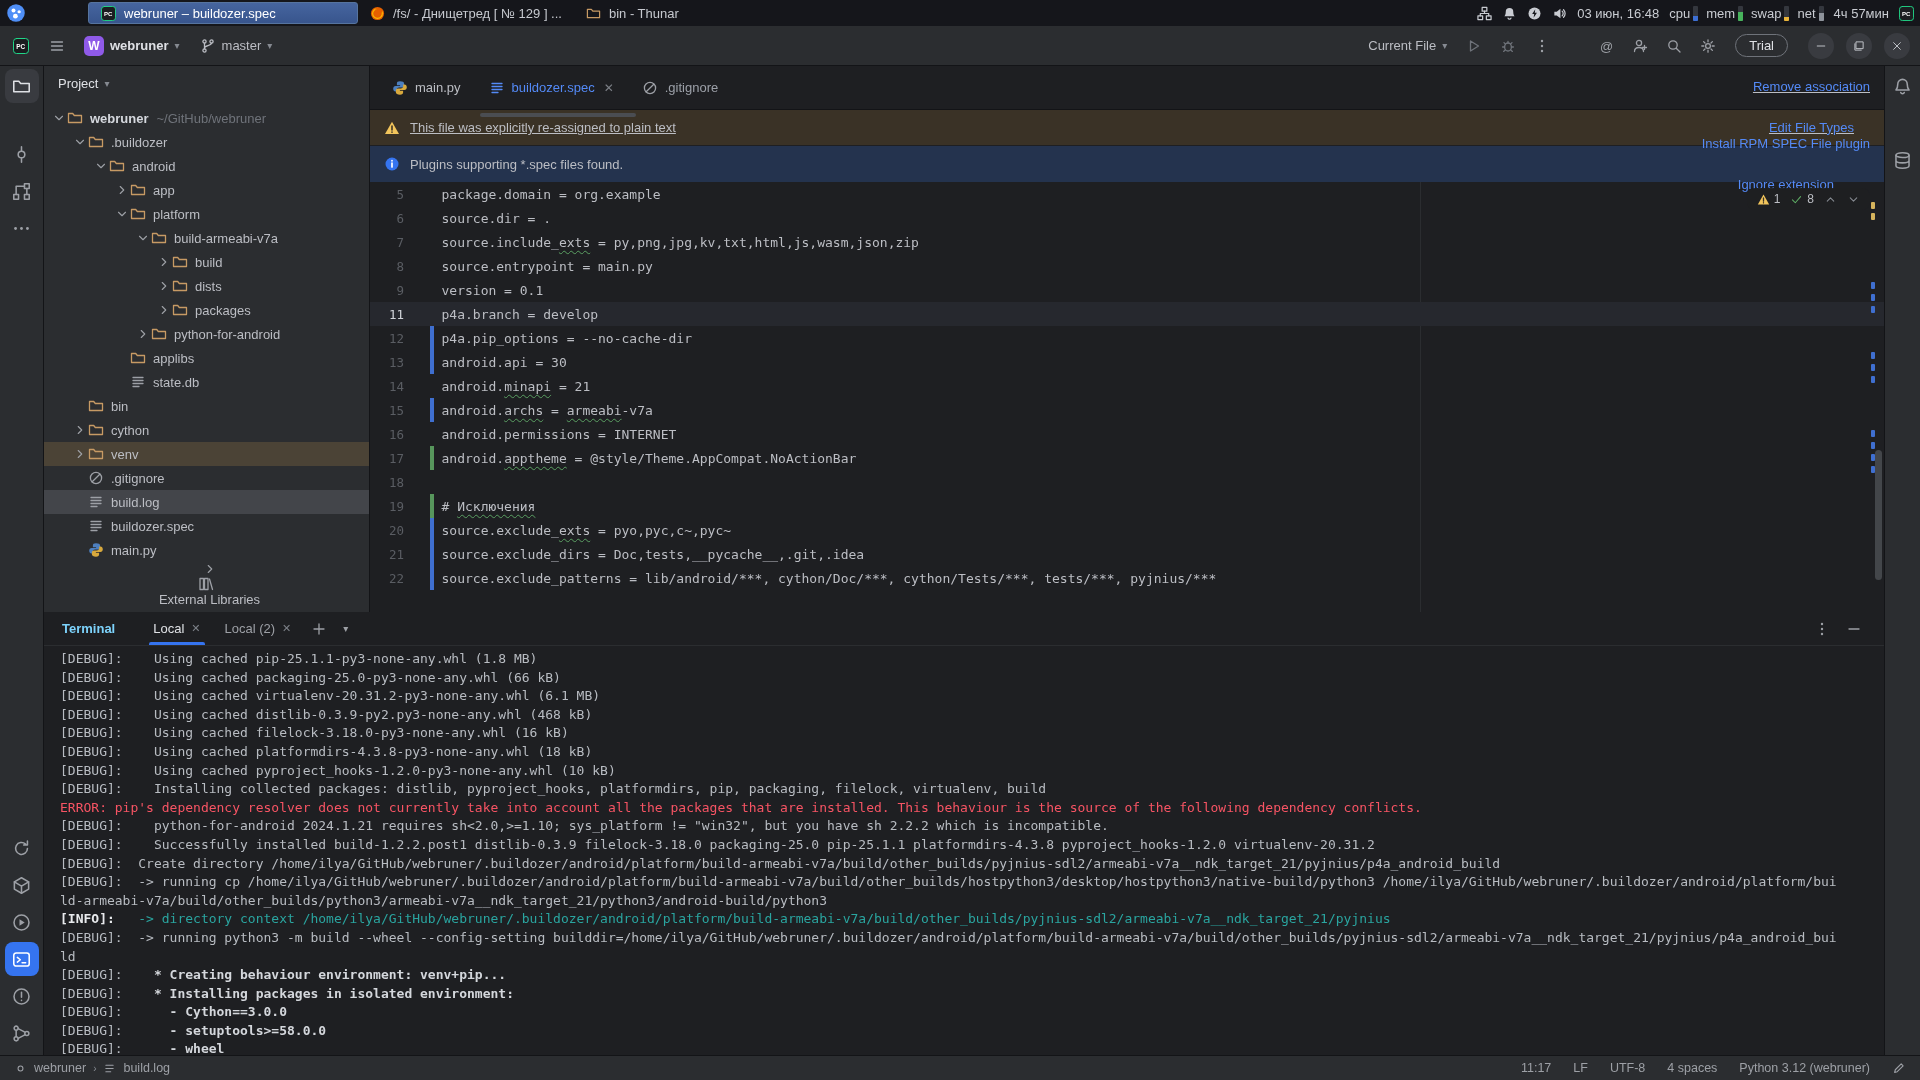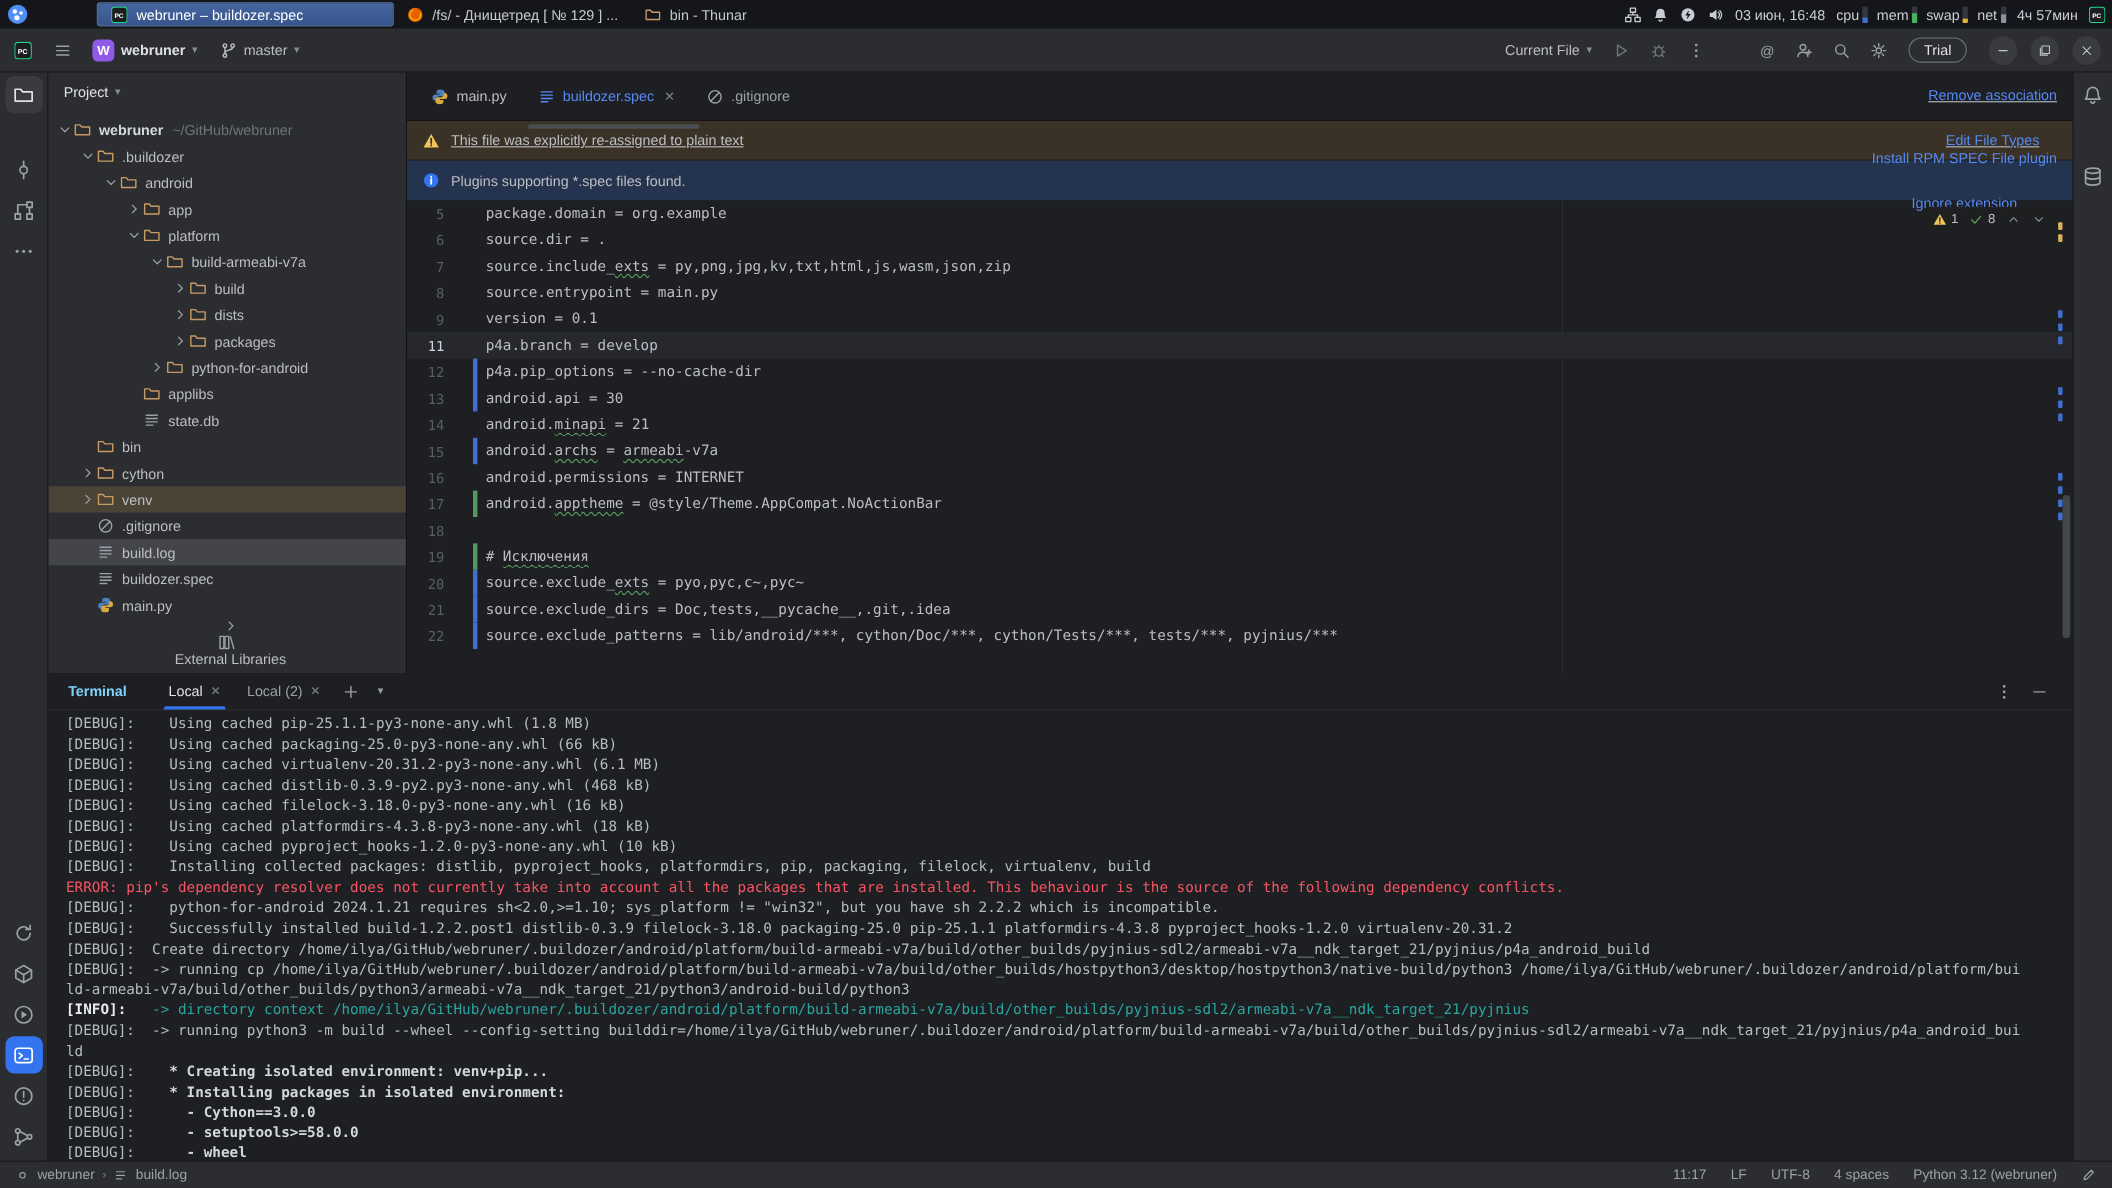--- a/index.html
+++ b/index.html
@@ -890,21 +890,21 @@
           <div class="tline debug"><span class="pre">[DEBUG]:</span><span class="txt">    Installing collected packages: distlib, pyproject_hooks, platformdirs, pip, packaging, filelock, virtualenv, build</span></div>
           <div class="tline error"><span class="pre">ERROR:</span><span class="txt"> pip's dependency resolver does not currently take into account all the packages that are installed. This behaviour is the source of the following dependency conflicts.</span></div>
           <div class="tline debug"><span class="pre">[DEBUG]:</span><span class="txt">    python-for-android 2024.1.21 requires sh&lt;2.0,&gt;=1.10; sys_platform != "win32", but you have sh 2.2.2 which is incompatible.</span></div>
           <div class="tline debug"><span class="pre">[DEBUG]:</span><span class="txt">    Successfully installed build-1.2.2.post1 distlib-0.3.9 filelock-3.18.0 packaging-25.0 pip-25.1.1 platformdirs-4.3.8 pyproject_hooks-1.2.0 virtualenv-20.31.2</span></div>
           <div class="tline debug"><span class="pre">[DEBUG]:</span><span class="txt">  Create directory /home/ilya/GitHub/webruner/.buildozer/android/platform/build-armeabi-v7a/build/other_builds/pyjnius-sdl2/armeabi-v7a__ndk_target_21/pyjnius/p4a_android_build</span></div>
           <div class="tline debug"><span class="pre">[DEBUG]:</span><span class="txt">  -&gt; running cp /home/ilya/GitHub/webruner/.buildozer/android/platform/build-armeabi-v7a/build/other_builds/hostpython3/desktop/hostpython3/native-build/python3 /home/ilya/GitHub/webruner/.buildozer/android/platform/bui</span></div>
           <div class="tline cont"><span class="pre"></span><span class="txt">ld-armeabi-v7a/build/other_builds/python3/armeabi-v7a__ndk_target_21/python3/android-build/python3</span></div>
           <div class="tline info"><span class="pre">[INFO]:</span><span class="txt">   -&gt; directory context /home/ilya/GitHub/webruner/.buildozer/android/platform/build-armeabi-v7a/build/other_builds/pyjnius-sdl2/armeabi-v7a__ndk_target_21/pyjnius</span></div>
           <div class="tline debug"><span class="pre">[DEBUG]:</span><span class="txt">  -&gt; running python3 -m build --wheel --config-setting builddir=/home/ilya/GitHub/webruner/.buildozer/android/platform/build-armeabi-v7a/build/other_builds/pyjnius-sdl2/armeabi-v7a__ndk_target_21/pyjnius/p4a_android_bui</span></div>
           <div class="tline cont"><span class="pre"></span><span class="txt">ld</span></div>
-          <div class="tline debug bold"><span class="pre">[DEBUG]:</span><span class="txt">    * Creating isolated environment: venv+pip...</span></div>
+          <div class="tline debug bold"><span class="pre">[DEBUG]:</span><span class="txt">    * Creating behaviour environment: venv+pip...</span></div>
           <div class="tline debug bold"><span class="pre">[DEBUG]:</span><span class="txt">    * Installing packages in isolated environment:</span></div>
           <div class="tline debug bold"><span class="pre">[DEBUG]:</span><span class="txt">      - Cython==3.0.0</span></div>
           <div class="tline debug bold"><span class="pre">[DEBUG]:</span><span class="txt">      - setuptools&gt;=58.0.0</span></div>
           <div class="tline debug bold"><span class="pre">[DEBUG]:</span><span class="txt">      - wheel</span></div>
         </div>
     </div>
   </div>
 
   <div class="stripe right">
     <div id="stripe-right">

